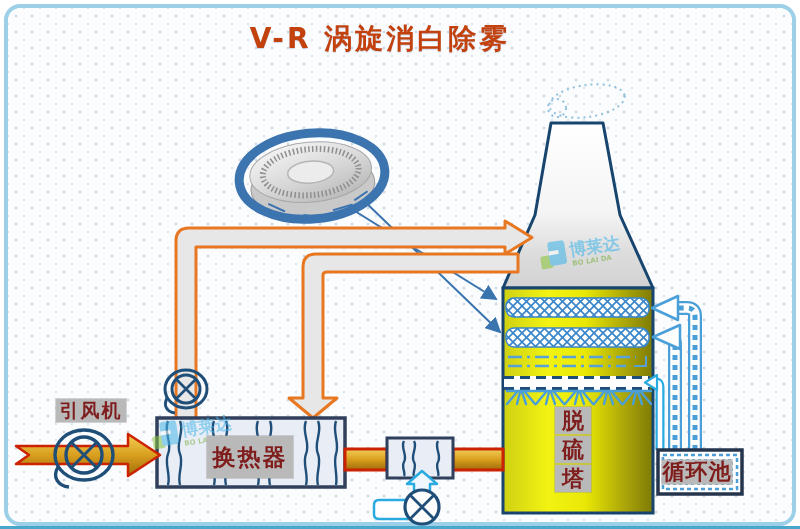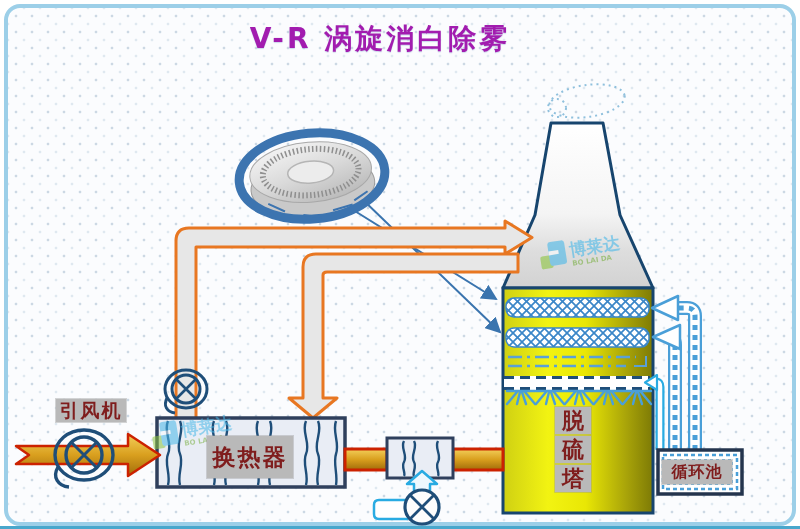--- a/index.html
+++ b/index.html
@@ -14,31 +14,31 @@
     background-color:#fbfcfe;
     background-image:
       radial-gradient(circle,#ccd8e4 1.1px,transparent 1.7px),
       radial-gradient(circle,#dfe8f0 1.1px,transparent 1.7px);
     background-size:16px 16px;background-position:0 0,8px 8px;
   }
   #bottom-line{position:absolute;left:0;right:0;bottom:0;height:3px;background:#49a7cc;}
   .title{
     position:absolute;left:170px;top:20px;width:420px;height:40px;
     text-align:center;font-size:28px;font-weight:bold;letter-spacing:3px;
-    color:#a21caf;text-shadow:0 1px 1px rgba(120,150,200,.35);
+    color:#c2410c;text-shadow:0 1px 1px rgba(120,150,200,.35);
   }
   .chip{
     position:absolute;background:#b9b9b9;color:#7f1d1d;font-weight:bold;
     display:flex;align-items:center;justify-content:center;
     box-shadow:0 0 0 1px rgba(150,150,150,.4);
   }
   .chip-fan{left:56px;top:399px;width:70px;height:23px;font-size:19px;letter-spacing:2px;}
   .chip-hx{left:207px;top:436px;width:86px;height:42px;font-size:23px;letter-spacing:2px;}
   .chip-twr{left:555px;width:36px;height:27px;font-size:22px;}
-  .chip-pool{left:662px;top:460px;width:70px;height:24px;font-size:16px;letter-spacing:1px;}
+  .chip-pool{left:662px;top:460px;width:70px;height:24px;font-size:22px;letter-spacing:1px;}
   svg{position:absolute;left:0;top:0;}
 </style>
 </head>
 <body>
 
 <div id="stage">
   <div id="frame"></div>
 
   <svg width="800" height="529" viewBox="0 0 800 529">
     <defs>

